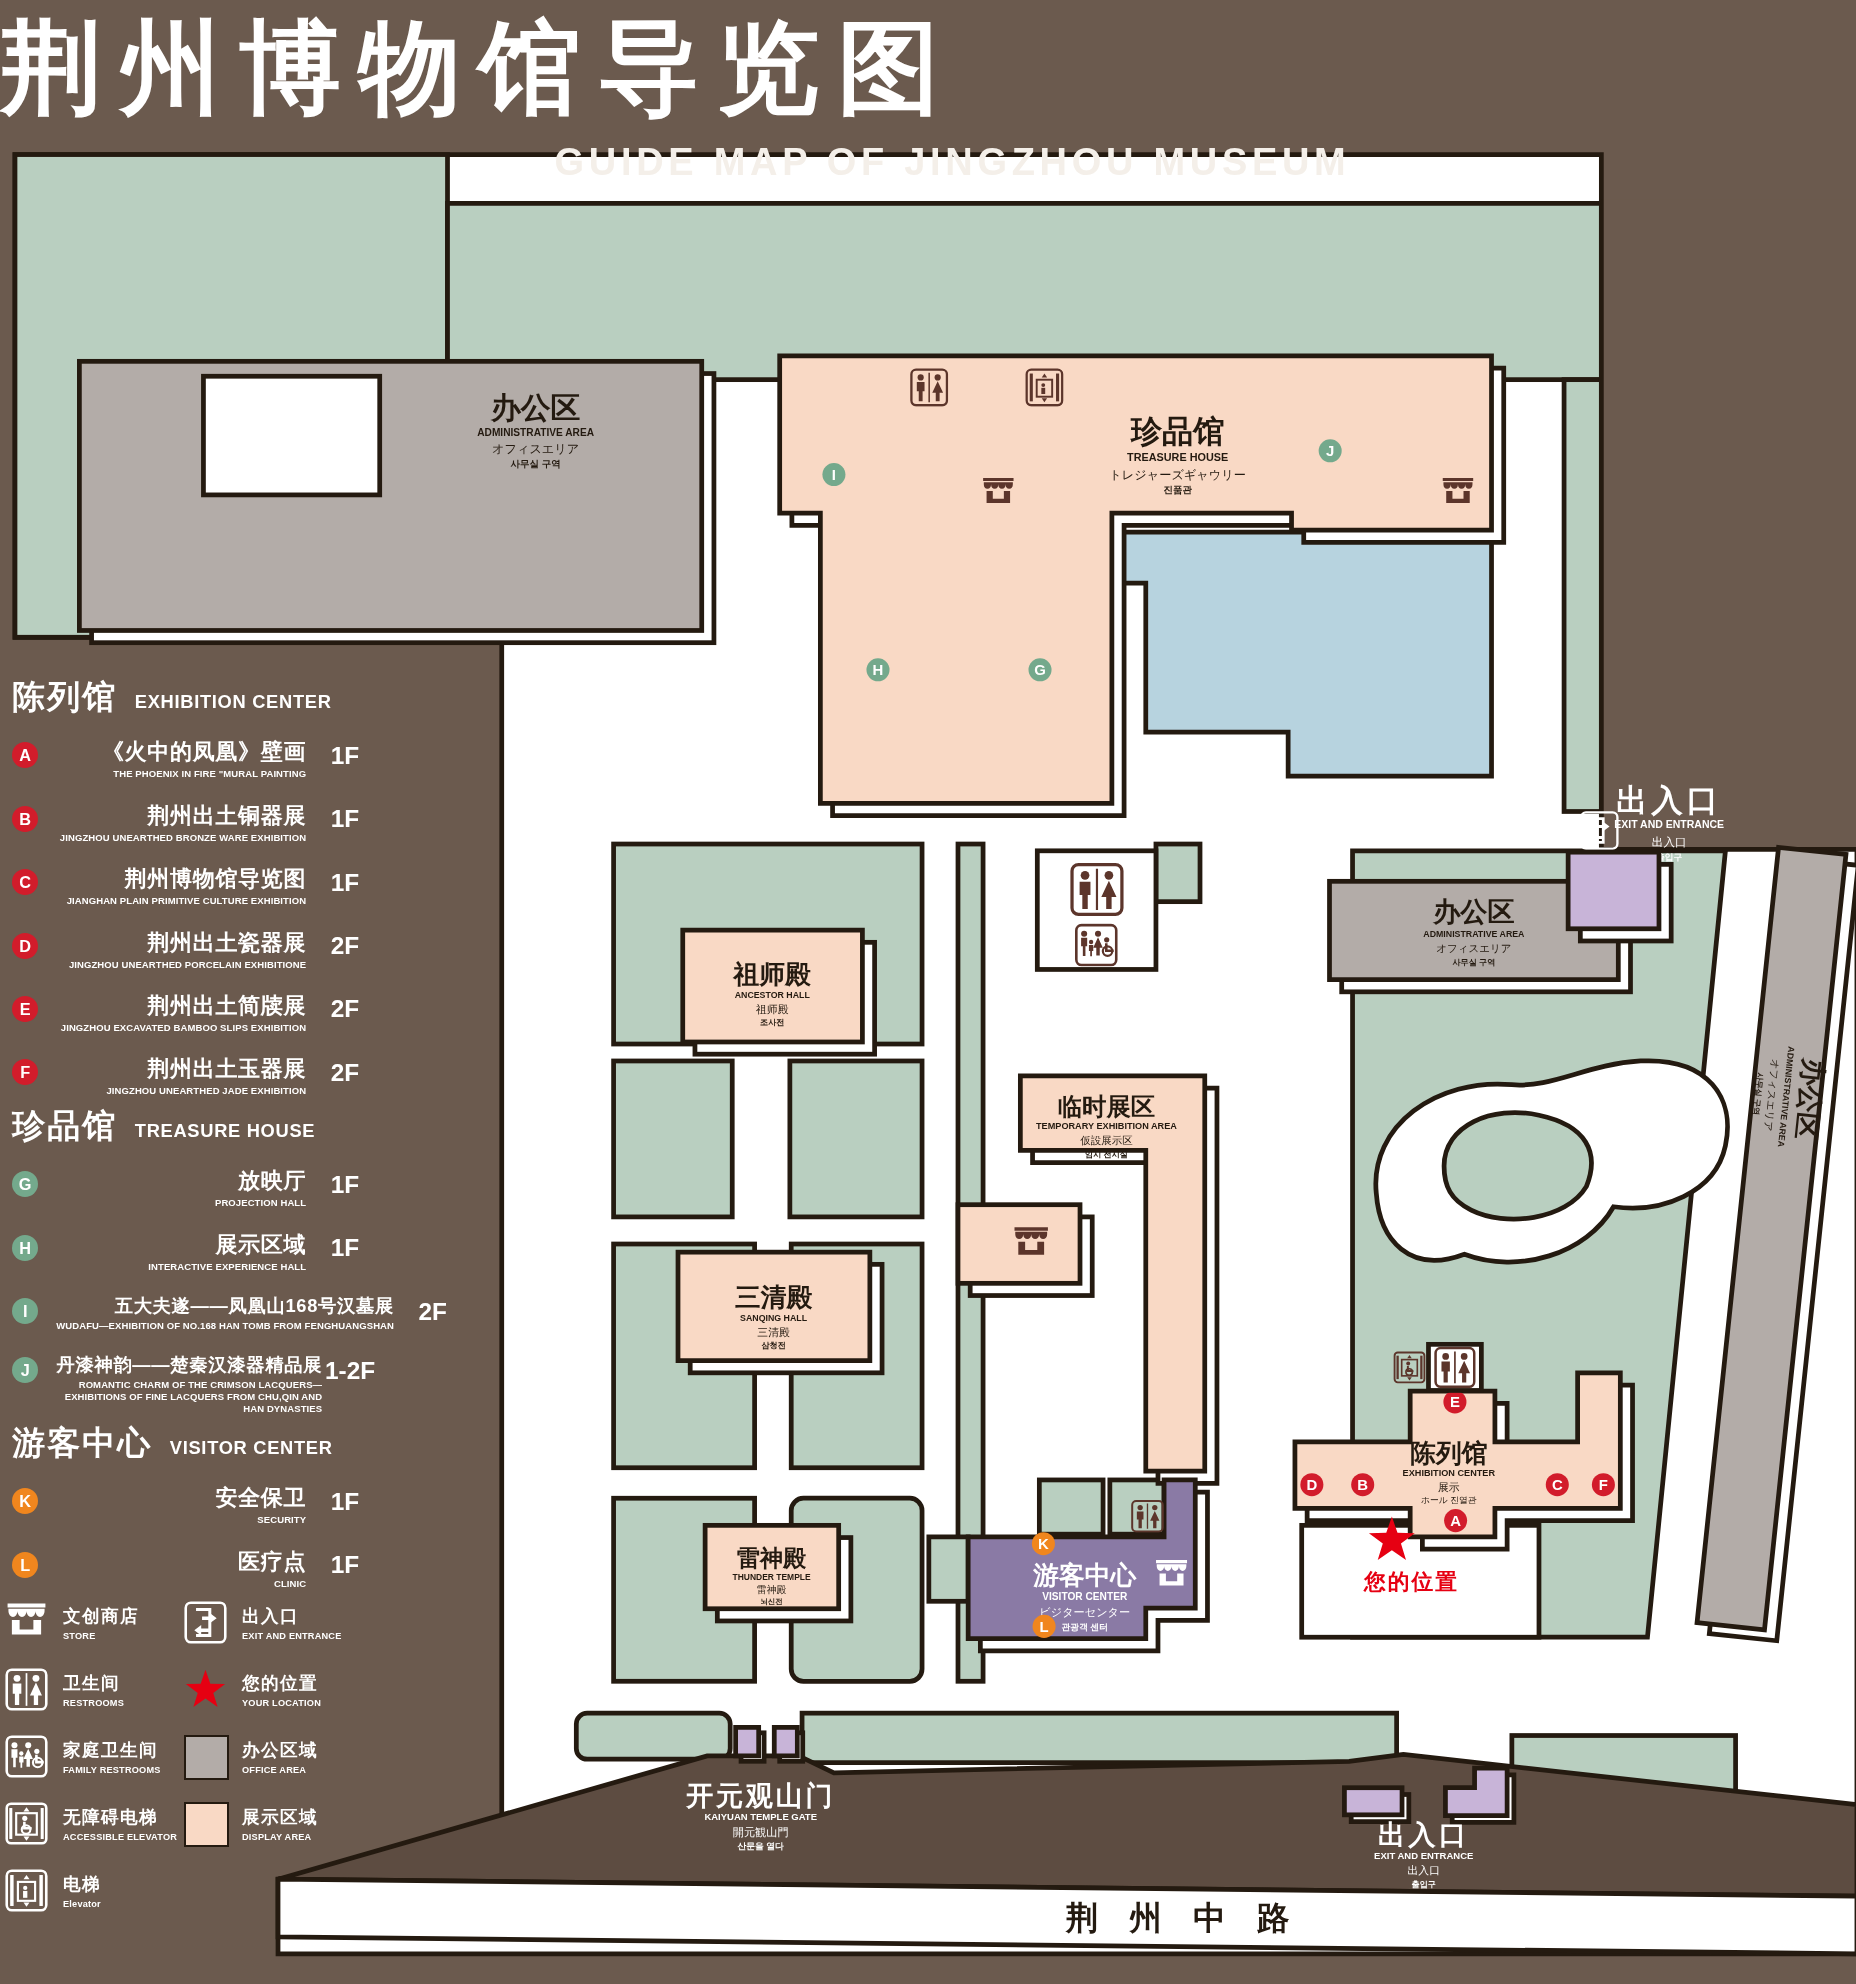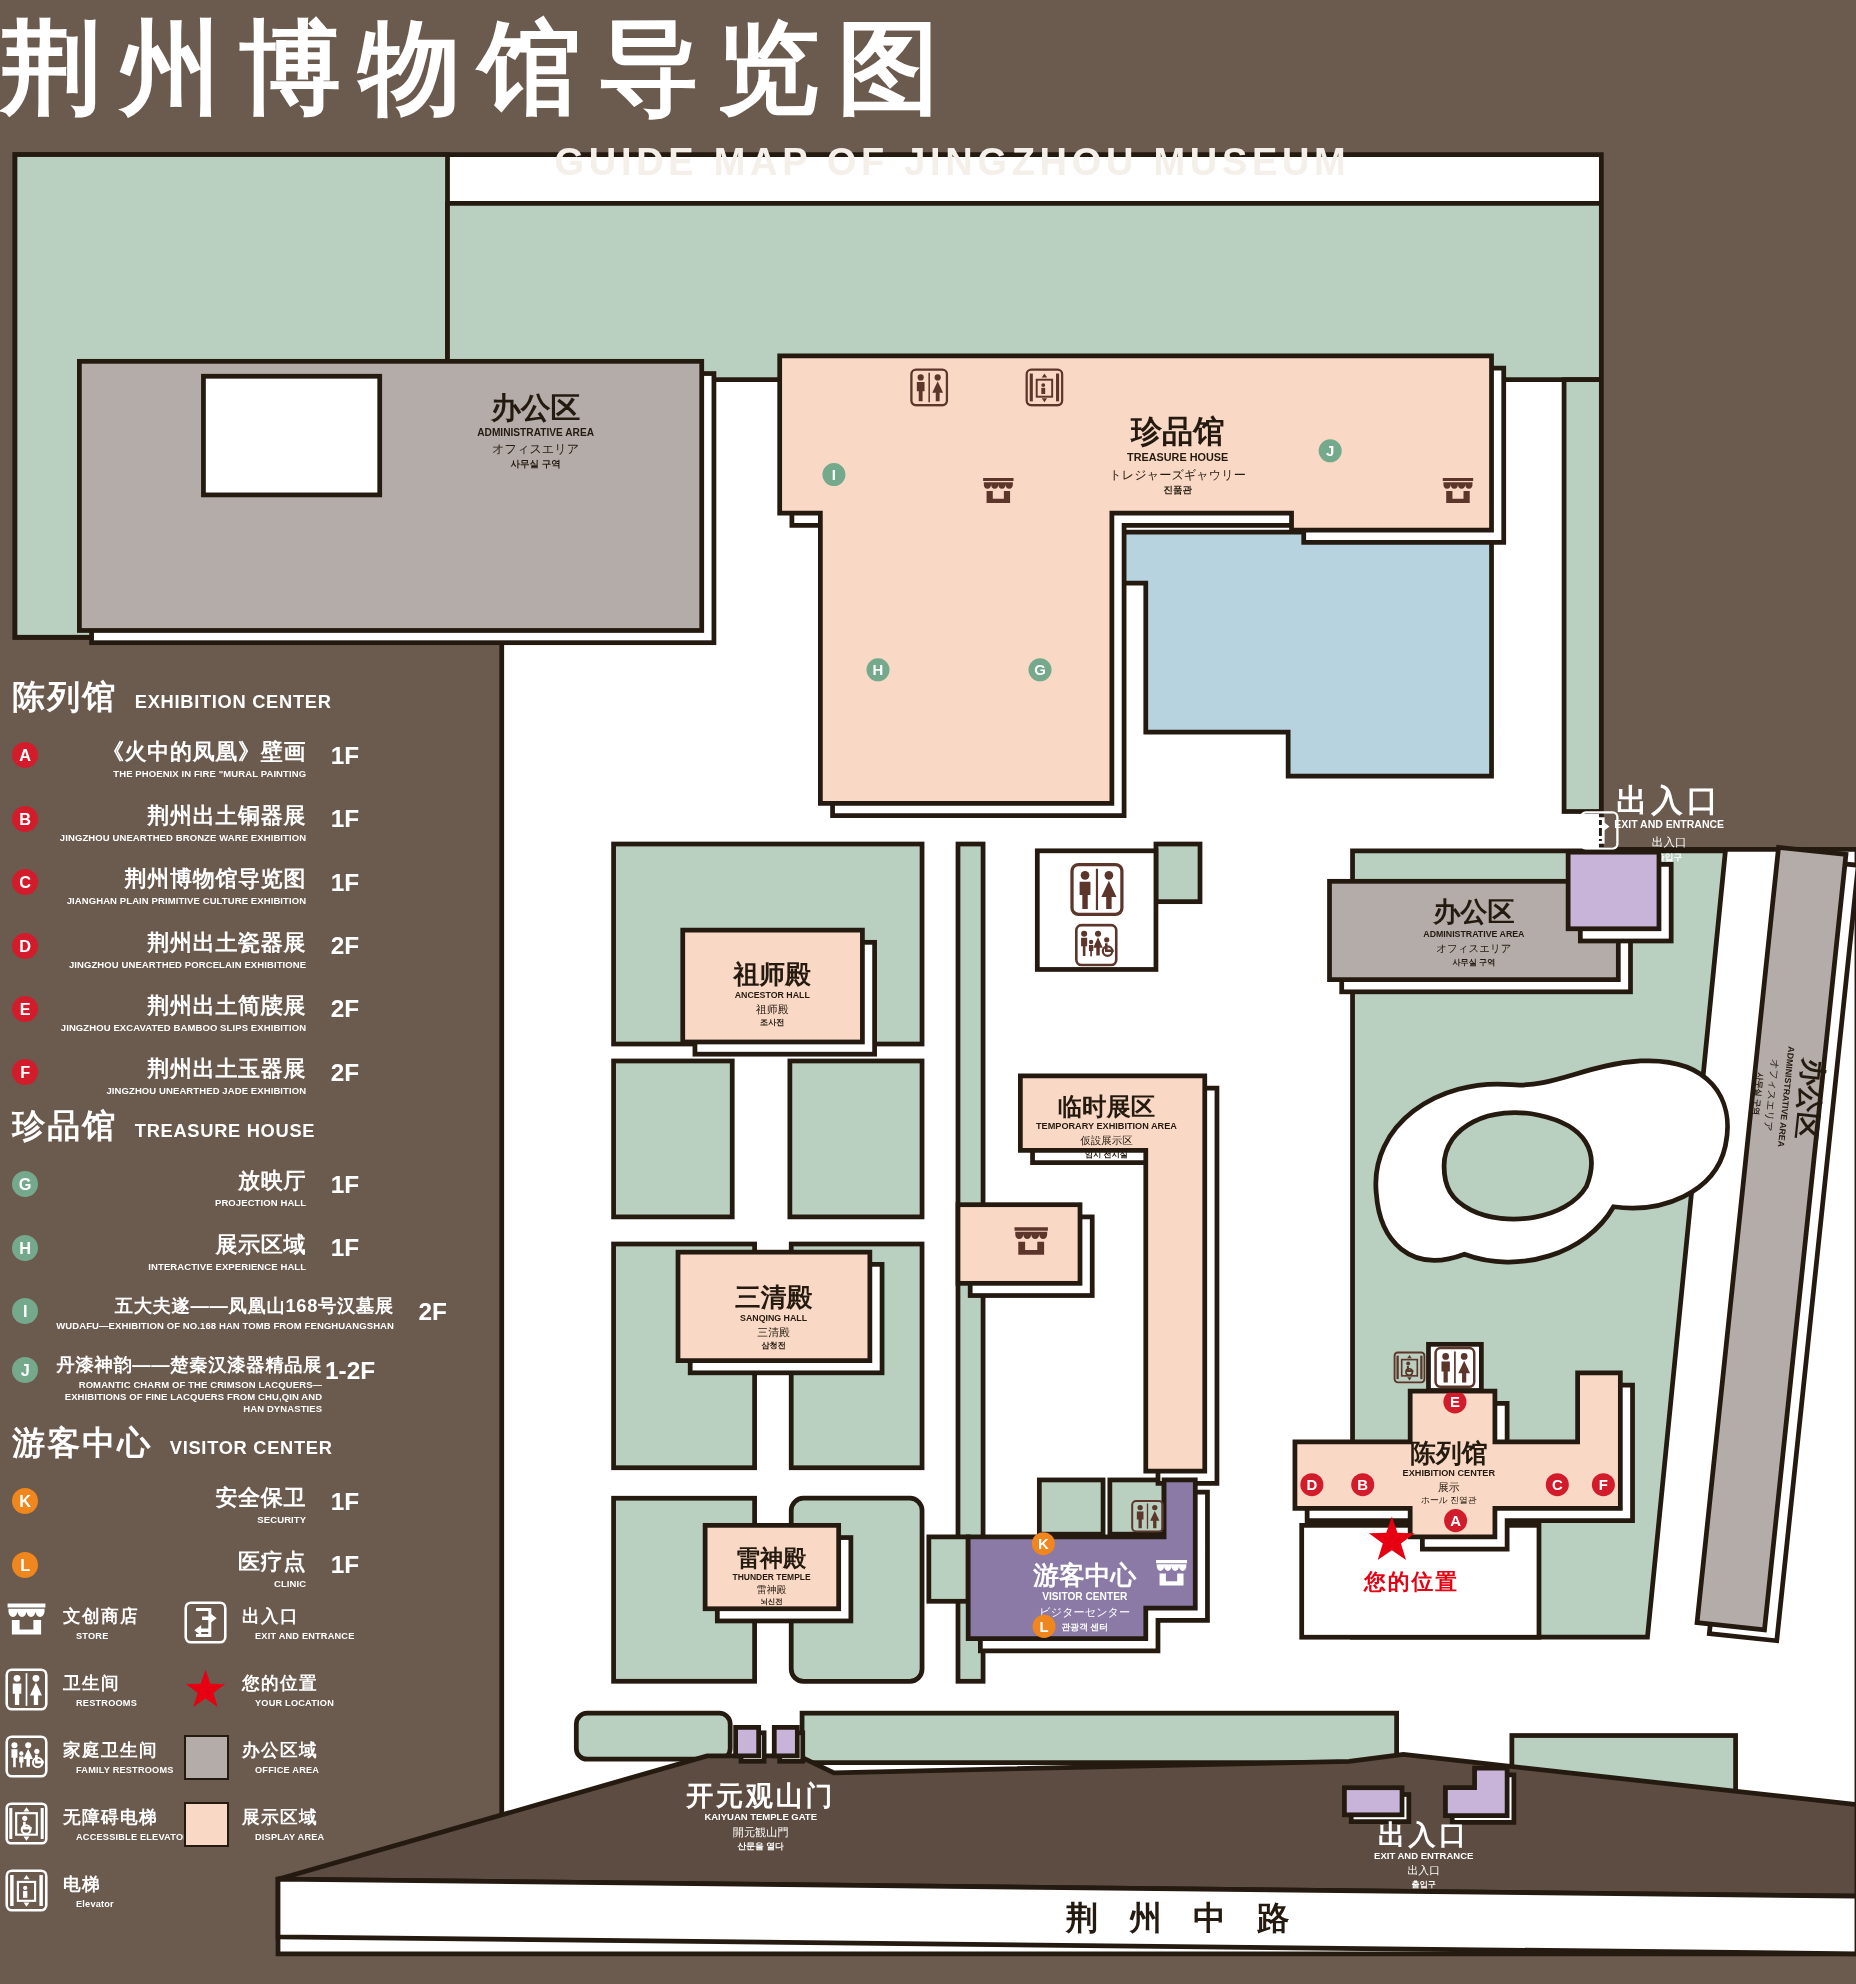--- a/index.html
+++ b/index.html
@@ -42,21 +42,21 @@
   .lg-en{font-size:9.5px;font-weight:bold;margin-top:3.4px;letter-spacing:0.1px;white-space:nowrap;}
   .lg-en.wrap{white-space:normal;width:266px;line-height:1.25;}
   .lg-floor{flex:0 0 53px;text-align:right;font-size:24.4px;font-weight:bold;margin-top:1.4px;}
   
   .ic-col{position:absolute;color:#ffffff;}
   .ic-row{display:flex;align-items:center;margin-bottom:24px;height:43px;}
   .ic-box{width:43px;height:43px;flex:0 0 43px;color:#ffffff;}
   .ic-box svg{width:43px;height:43px;display:block;}
   .ic-lab{margin-left:15px;}
   .ic-zh{font-size:17.6px;font-weight:bold;letter-spacing:1.4px;white-space:nowrap;}
-  .ic-en{font-size:9.2px;font-weight:bold;margin-top:2.7px;letter-spacing:0.2px;white-space:nowrap;margin-left:13px;}
+  .ic-en{font-size:9.2px;font-weight:bold;margin-top:2.7px;letter-spacing:0.2px;white-space:nowrap;}
   .sw{width:41px;height:41px;border:2px solid #241a10;}
   .sw-gray{background:#b3aca8;}
   .sw-pink{background:#f9d9c5;}
   .hidden-defs{position:absolute;width:0;height:0;overflow:hidden;}
 </style>
 </head>
 <body>
 
 <svg class="hidden-defs" aria-hidden="true">
   <defs>

